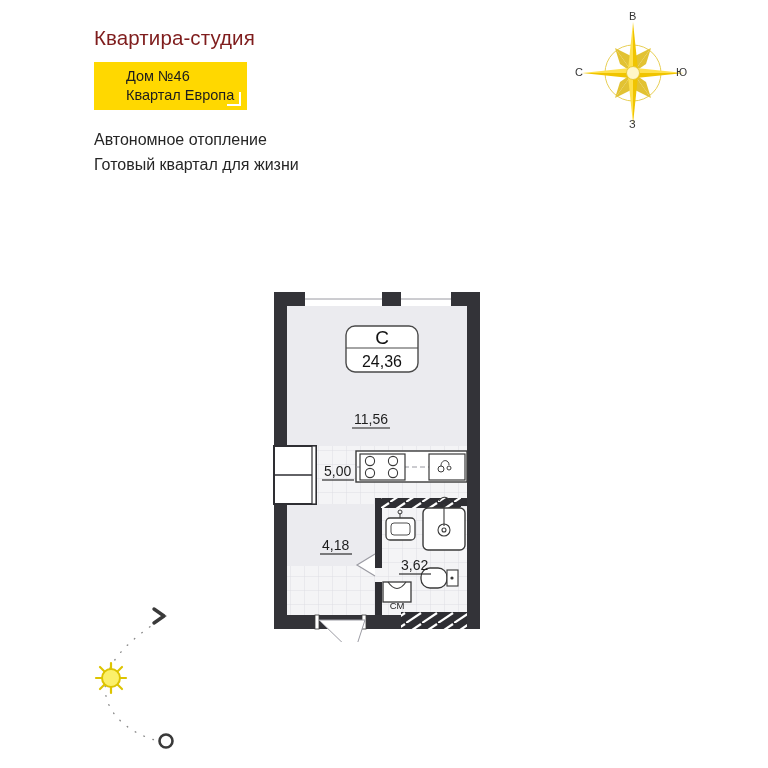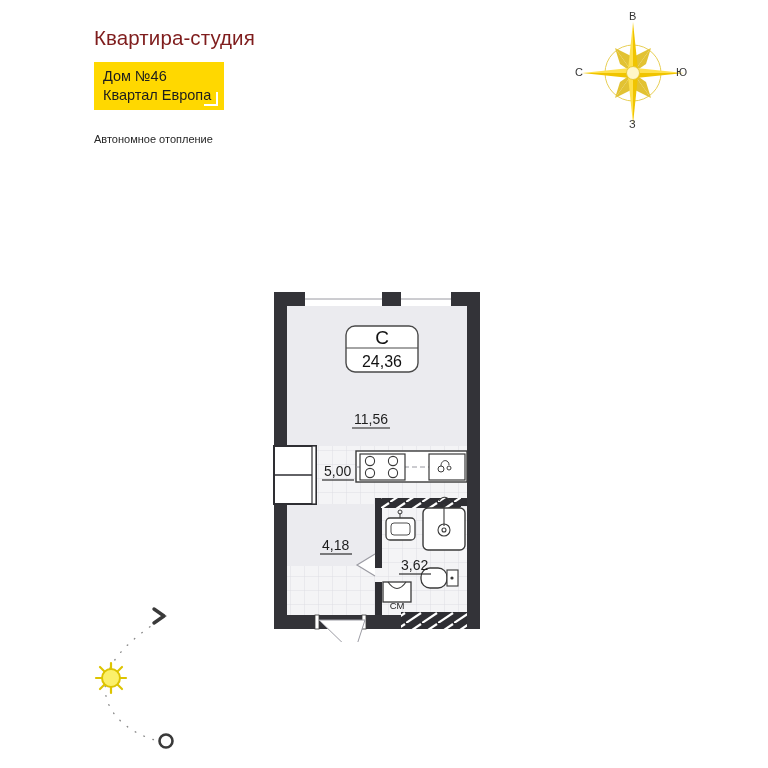--- a/index.html
+++ b/index.html
@@ -65,38 +65,39 @@
     display: inline-block;
     background: #ffd800;
     padding: 5px 13px 6px 9px;
     margin-bottom: 17px;
   }
   #house-badge .badge-line {
     font-size: 14.5px;
     line-height: 18.5px;
     color: #1d1d1d;
     white-space: nowrap;
+    margin-left: 23px;
   }
   #badge-corner-mark {
     position: absolute;
     right: 6px;
     bottom: 4px;
     width: 12px;
     height: 12px;
     border-right: 2.5px solid #ffffff;
     border-bottom: 2.5px solid #ffffff;
   }
 
   #feature-list {
     list-style: none;
     margin: 0;
     padding: 0;
   }
   #feature-list li {
-    font-size: 11px;
+    font-size: 16px;
     line-height: 25px;
     color: #262626;
     white-space: nowrap;
   }
 
   
   #compass {
     position: absolute;
     left: 568px;
     top: 8px;
@@ -141,20 +142,21 @@
 
 
   <div id="house-badge">
     <div class="badge-line">Дом №46</div>
     <div class="badge-line">Квартал Европа</div>
     <span id="badge-corner-mark"></span>
   </div>
 
   <ul id="feature-list">
     <li>Автономное отопление</li>
+    <li>Готовый квартал для жизни</li>
   </ul>
 </div>
 
 <div id="compass">
   <svg width="130" height="130" viewBox="0 0 130 130">
     <circle cx="65" cy="65" r="28" fill="none" stroke="#e8cf55" stroke-width="1"></circle>
 
     <g fill="#e2c233">
       <path d="M65 65 L47 40 L52 56 Z"></path>
       <path d="M65 65 L47 40 L63 48 Z"></path>

